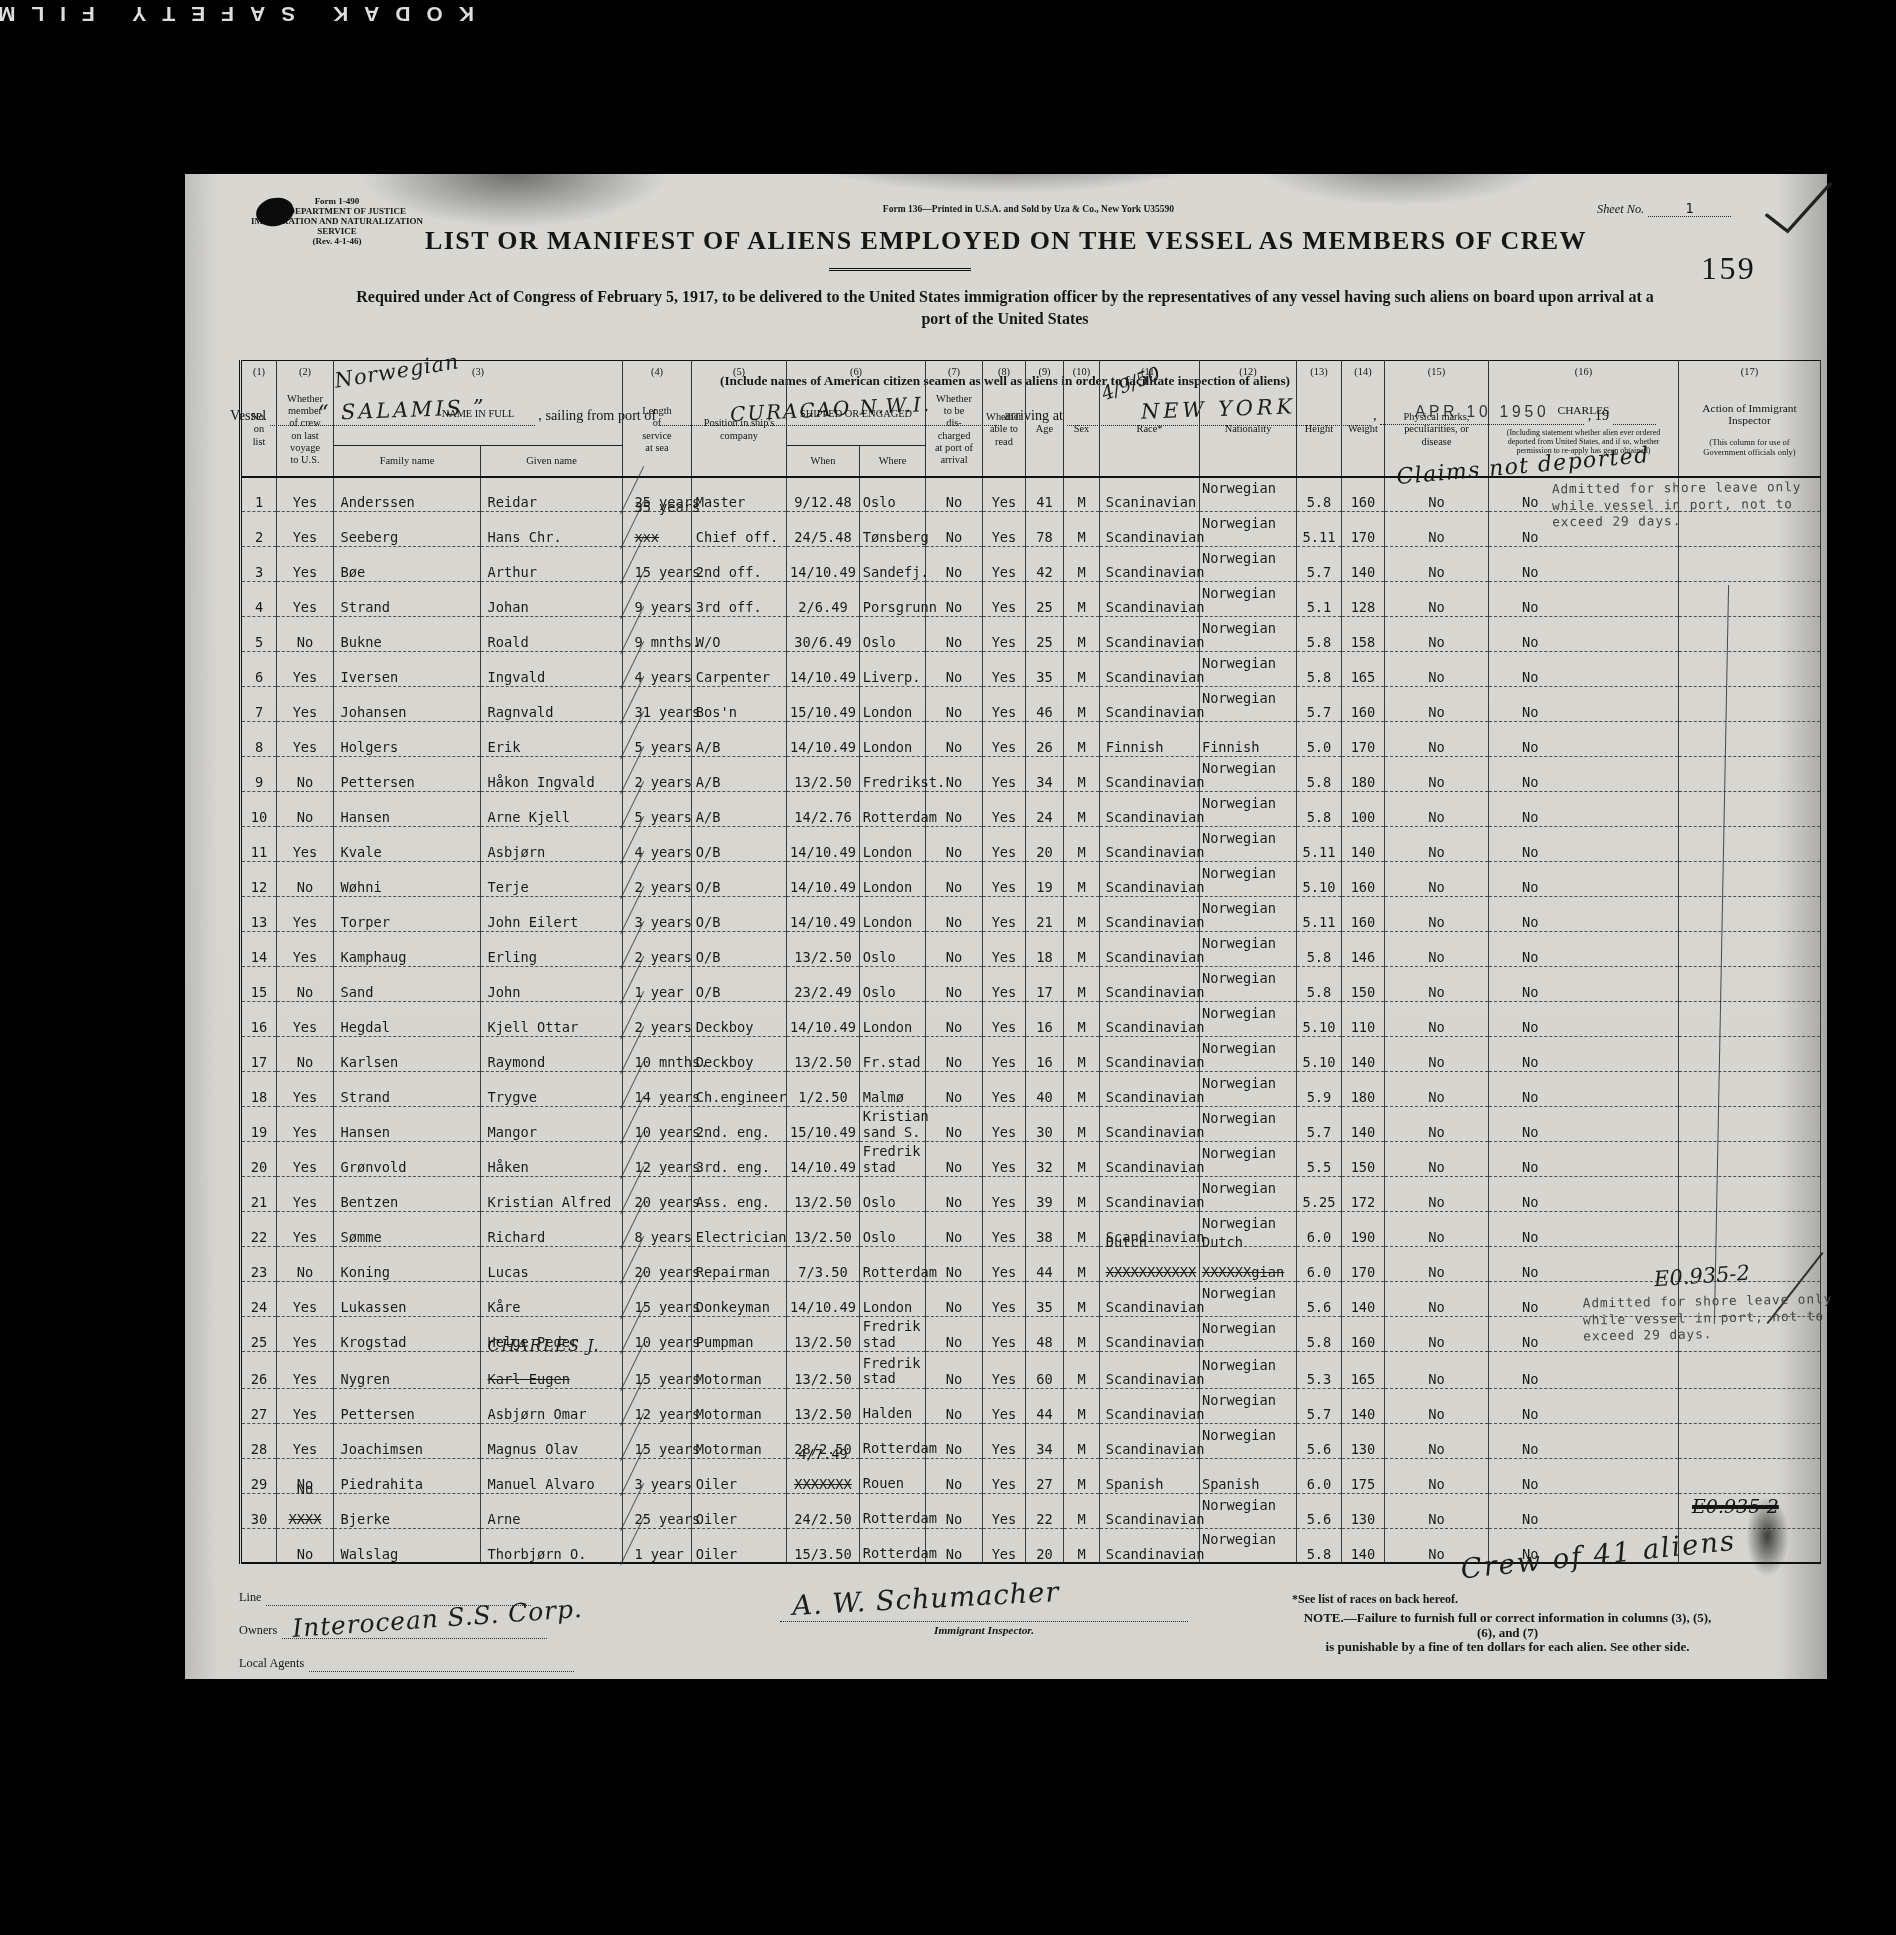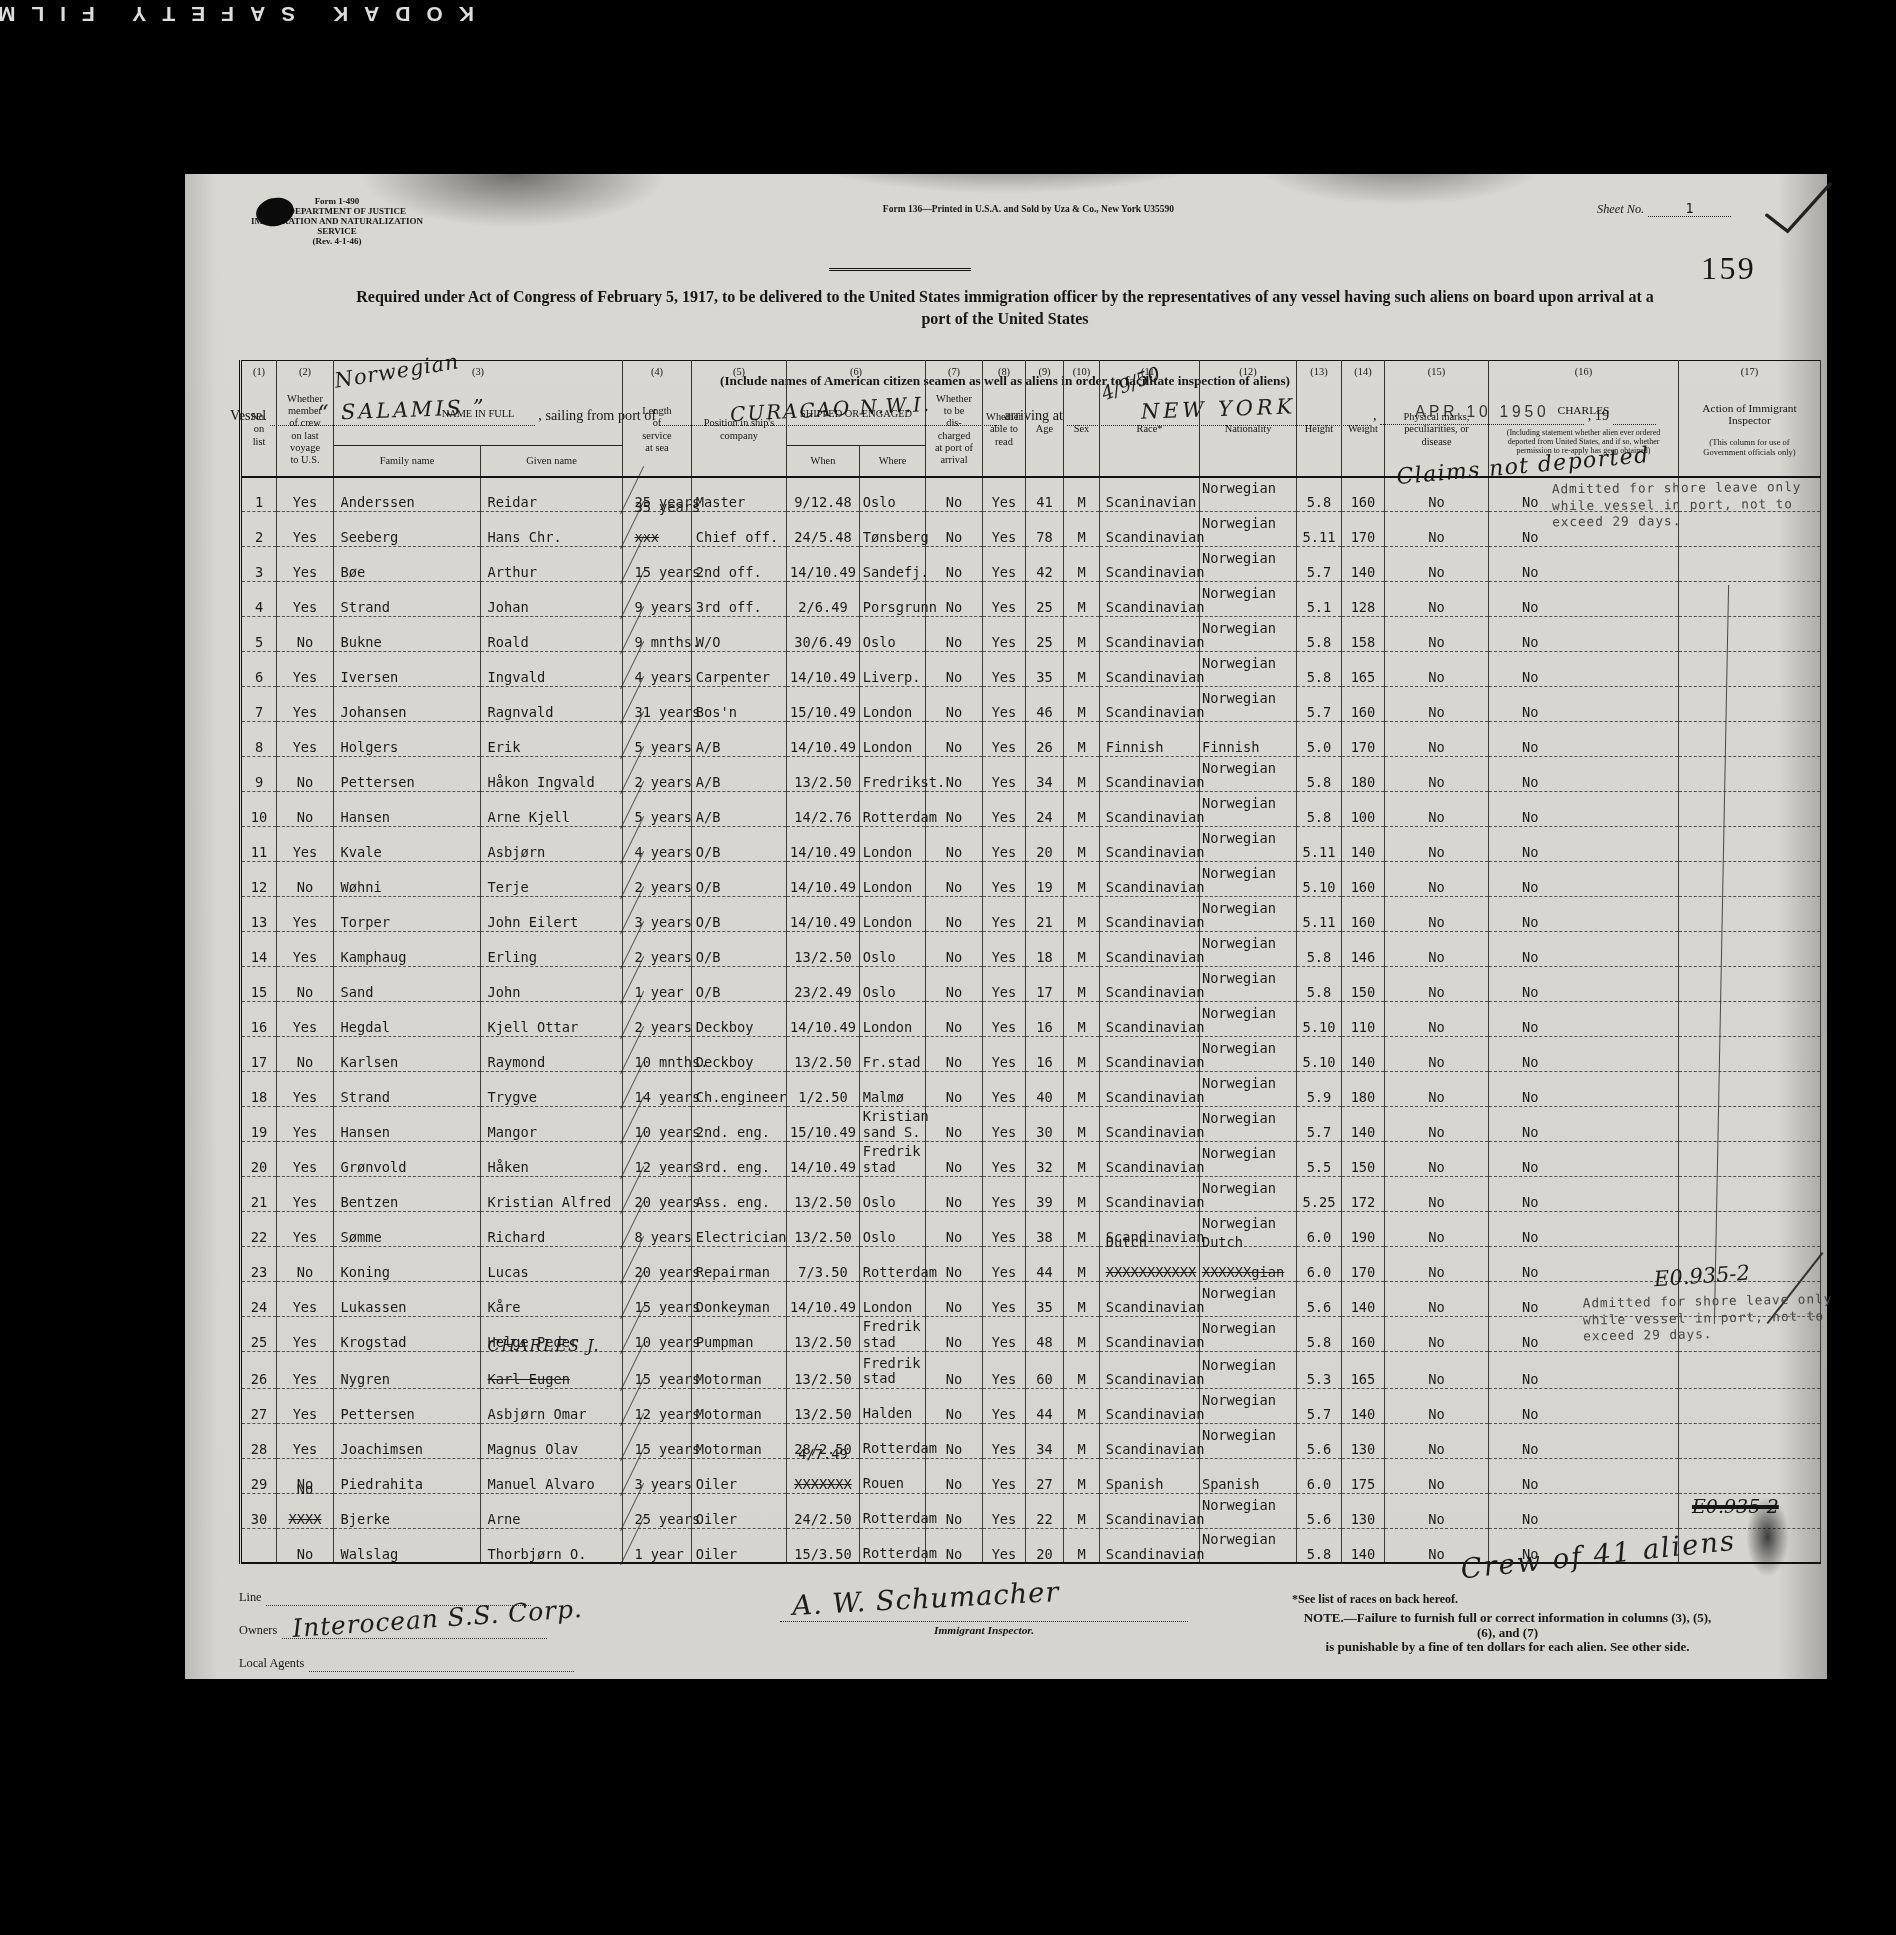--- a/index.html
+++ b/index.html
@@ -155,20 +155,21 @@
   <div class="sheet">
     <span>Sheet No.</span><span class="sheet-line">1</span>
   </div>
 
   <svg class="check" width="71" height="57" viewBox="0 0 150 120">
     <path d="M8 72 L52 106 L142 6" stroke="#222" stroke-width="7" fill="none" stroke-linecap="round"></path>
   </svg>
 
   <div class="page-stamp">159</div>
 
+  <div class="title">LIST OR MANIFEST OF ALIENS EMPLOYED ON THE VESSEL AS MEMBERS OF CREW</div>
   <div class="title-rule"></div>
 
   <div class="required">
     <span>Required under Act of Congress of February 5, 1917, to be delivered to the United States immigration officer by the representatives of any vessel having such aliens on board upon arrival at a</span><br>
     <span>port of the United States</span>
   </div>
 
   <div class="include">(Include names of American citizen seamen as well as aliens in order to facilitate inspection of aliens)</div>
 
   <div class="vessel-row">

